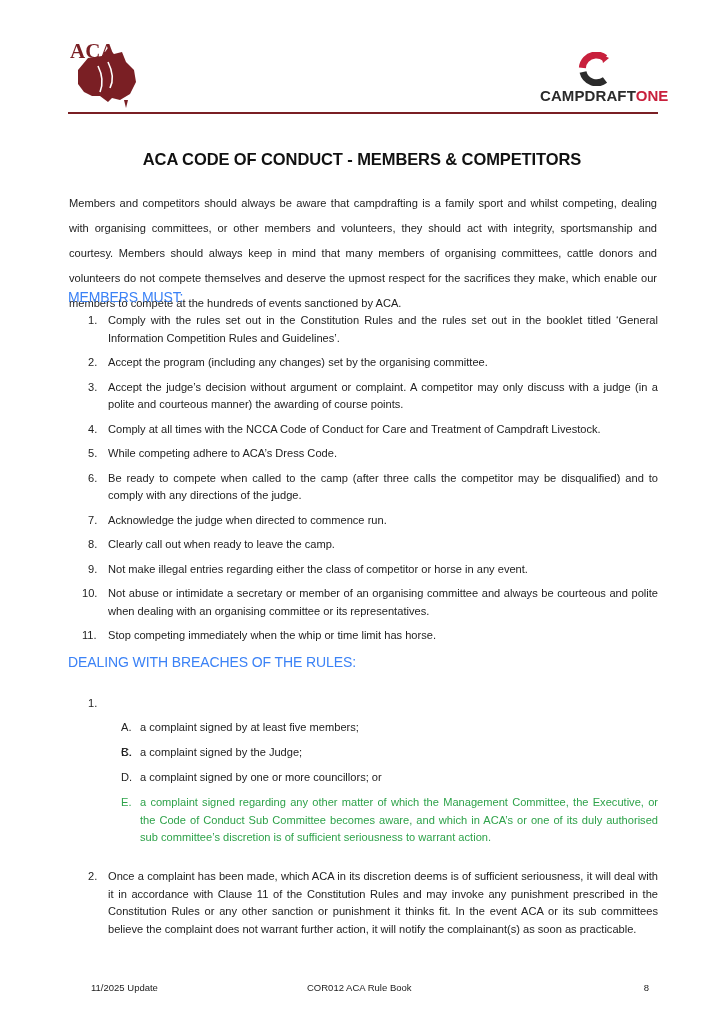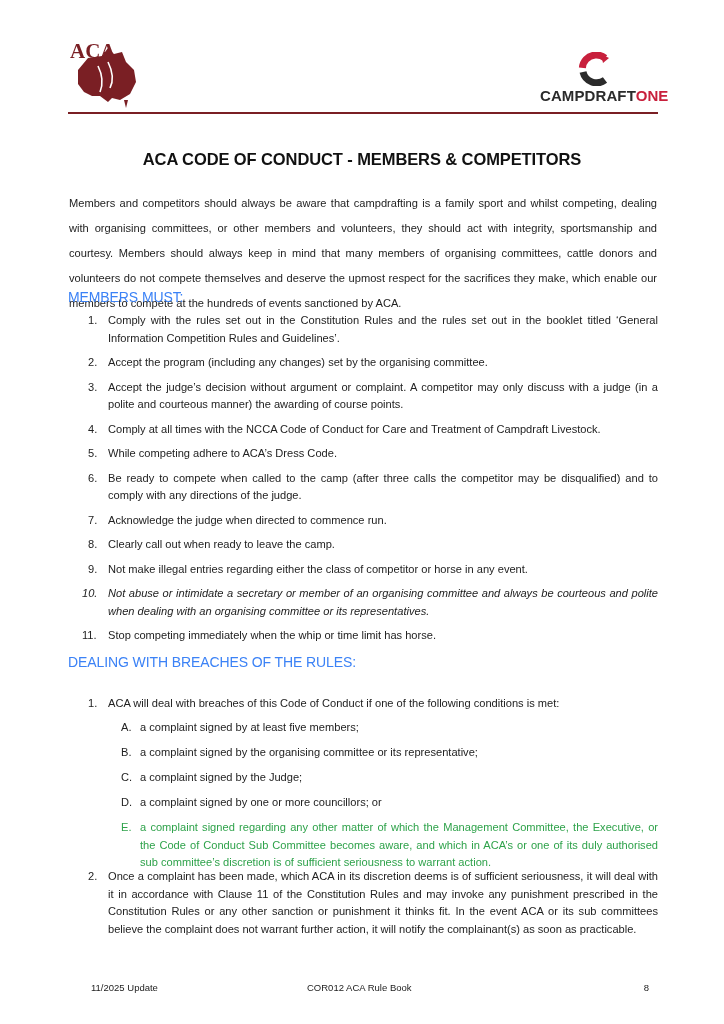--- a/index.html
+++ b/index.html
@@ -69,33 +69,33 @@
   <ol class="list" style="top:312px;">
     <li style="margin-bottom:7px;"><span class="num">1.</span><span>Comply with the rules set out in the Constitution Rules and the rules set out in the booklet titled ‘General Information Competition Rules and Guidelines’.</span></li>
     <li style="margin-bottom:7px;"><span class="num">2.</span><span>Accept the program (including any changes) set by the organising committee.</span></li>
     <li style="margin-bottom:7px;"><span class="num">3.</span><span>Accept the judge’s decision without argument or complaint. A competitor may only discuss with a judge (in a polite and courteous manner) the awarding of course points.</span></li>
     <li style="margin-bottom:7px;"><span class="num">4.</span><span>Comply at all times with the NCCA Code of Conduct for Care and Treatment of Campdraft Livestock.</span></li>
     <li style="margin-bottom:7px;"><span class="num">5.</span><span>While competing adhere to ACA’s Dress Code.</span></li>
     <li style="margin-bottom:7px;"><span class="num">6.</span><span>Be ready to compete when called to the camp (after three calls the competitor may be disqualified) and to comply with any directions of the judge.</span></li>
     <li style="margin-bottom:7px;"><span class="num">7.</span><span>Acknowledge the judge when directed to commence run.</span></li>
     <li style="margin-bottom:7px;"><span class="num">8.</span><span>Clearly call out when ready to leave the camp.</span></li>
     <li style="margin-bottom:7px;"><span class="num">9.</span><span>Not make illegal entries regarding either the class of competitor or horse in any event.</span></li>
-    <li style="margin-bottom:7px;font-style:italic;"><span class="num" style="left:14px;">10.</span><span>Not abuse or intimidate a secretary or member of an organising committee and always be courteous and polite when dealing with an organising committee or its representatives.</span></li>
+    <li style="margin-bottom:7px;"><span class="num" style="left:14px;">10.</span><span>Not abuse or intimidate a secretary or member of an organising committee and always be courteous and polite when dealing with an organising committee or its representatives.</span></li>
     <li><span class="num" style="left:14px;">11.</span><span>Stop competing immediately when the whip or time limit has horse.</span></li>
   </ol>
 
   <div class="section-heading" style="top:654px;">DEALING WITH BREACHES OF THE RULES:</div>
 
   <ol class="list" style="top:695px;">
-    <li style="margin-bottom:6px;"><span class="num">1.</span><span>ACA will deal with breaches of this Code of Conduct if one of the following conditions is met:</span></li>
+    <li style="margin-bottom:6px;"><span class="num">1.</span></li>
   </ol>
 
   <ol class="list sublist" style="top:719px;">
     <li style="margin-bottom:7.5px;"><span class="num">A.</span><span>a complaint signed by at least five members;</span></li>
-    <li style="margin-bottom:7.5px;"><span class="num">B.</span><span>a complaint signed by the organising committee or its representative;</span></li>
+    <li style="margin-bottom:7.5px;"><span class="num">B.</span></li>
     <li style="margin-bottom:7.5px;"><span class="num">C.</span><span>a complaint signed by the Judge;</span></li>
     <li style="margin-bottom:7.5px;"><span class="num">D.</span><span>a complaint signed by one or more councillors; or</span></li>
     <li class="green"><span class="num">E.</span><span>a complaint signed regarding any other matter of which the Management Committee, the Executive, or the Code of Conduct Sub Committee becomes aware, and which in ACA’s or one of its duly authorised sub committee’s discretion is of sufficient seriousness to warrant action.</span></li>
   </ol>
 
   <ol class="list" style="top:868px;">
     <li><span class="num">2.</span><span>Once a complaint has been made, which ACA in its discretion deems is of sufficient seriousness, it will deal with it in accordance with Clause 11 of the Constitution Rules and may invoke any punishment prescribed in the Constitution Rules or any other sanction or punishment it thinks fit. In the event ACA or its sub committees believe the complaint does not warrant further action, it will notify the complainant(s) as soon as practicable.</span></li>
   </ol>
 
   <div class="footer">

